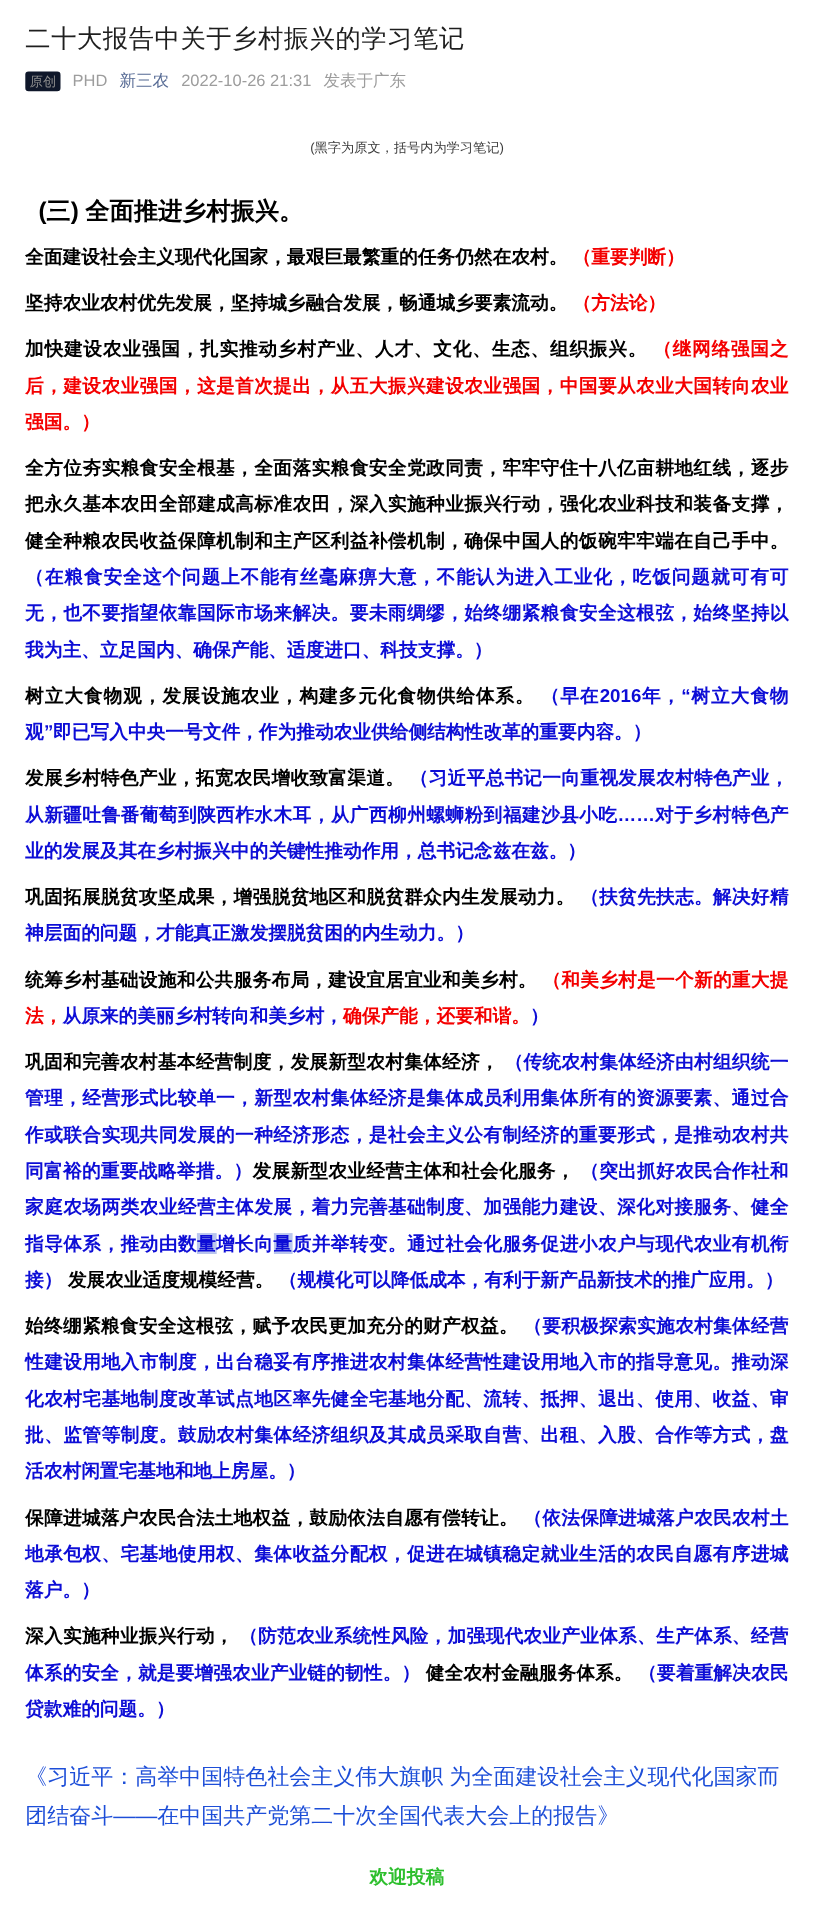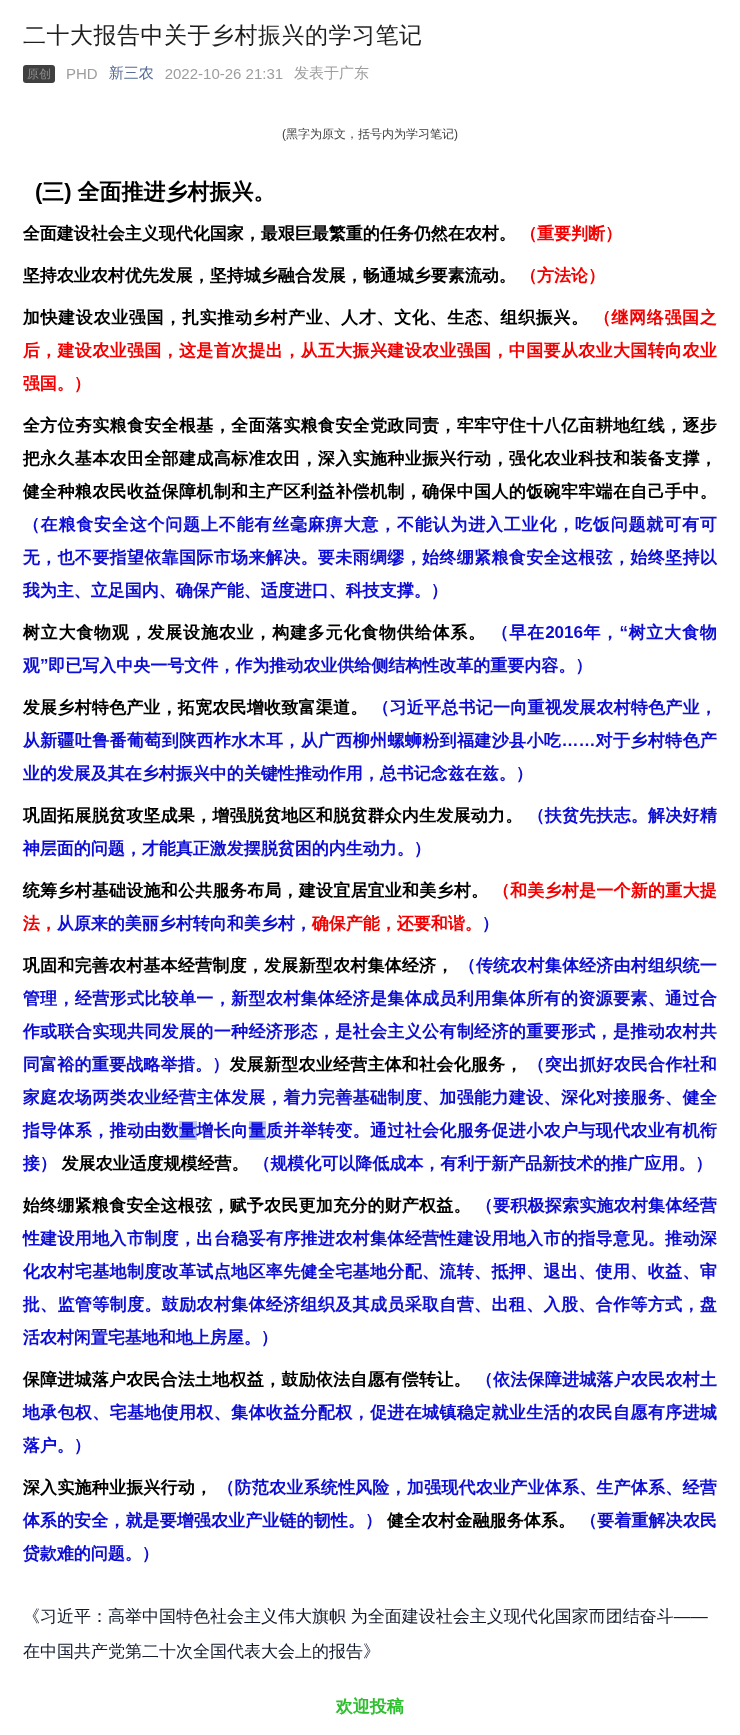--- a/index.html
+++ b/index.html
@@ -24,21 +24,21 @@
     align-items: center;
     gap: 11px;
     font-size: 15px;
     color: #9d9d9d;
     margin-bottom: 36px;
     white-space: nowrap;
   }
   .badge {
     font-size: 12px;
     color: #8f8f8f;
-    background: #404040;
+    background: #0f172a;
     border-radius: 3px;
     padding: 1px 4px;
     line-height: 16px;
   }
   .account {
     color: #576b95;
     text-decoration: none;
     cursor: pointer;
   }
 
@@ -60,28 +60,28 @@
   }
 
   .para {
     font-size: 17px;
     font-weight: 700;
     line-height: 33px;
     margin: 0 0 9px 0;
     text-align: justify;
   }
   .seg-black  { color: #000000; }
-  .seg-red    { color: #f40000; font-family: Liberation Serif, serif; }
+  .seg-red    { color: #f40000; }
   .seg-blue   { color: #0d0dd6; }
   .seg-bluehl { color: #0d0dd6; background: #b9c5ee; }
 
   .citation {
-    font-size: 17px;
+    font-size: 20px;
     font-weight: 400;
-    color: #0f172a;
+    color: #1d4ed8;
     line-height: 35px;
     margin: 29px 0 0 0;
   }
 
   .cta {
     text-align: center;
     font-size: 17px;
     font-weight: 700;
     color: #2ebf2e;
     margin: 26px 0 0 0;

